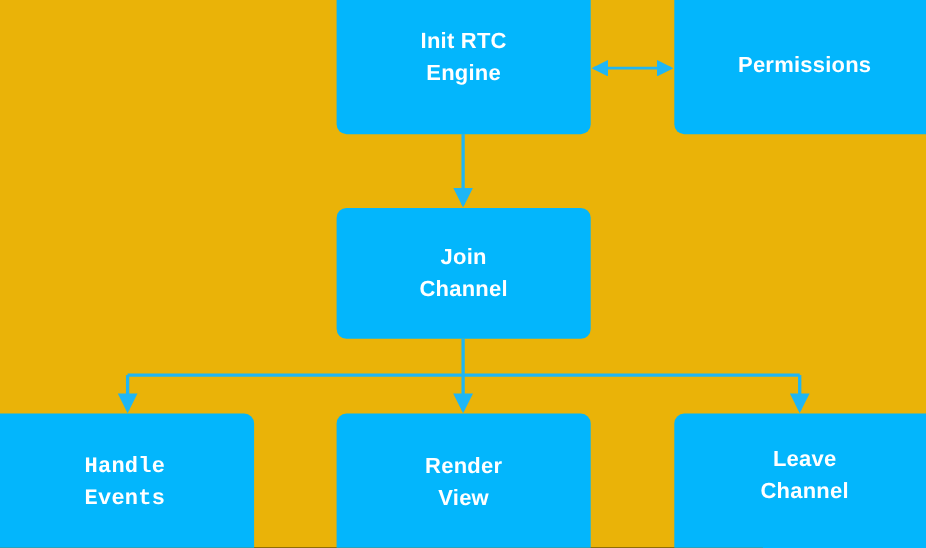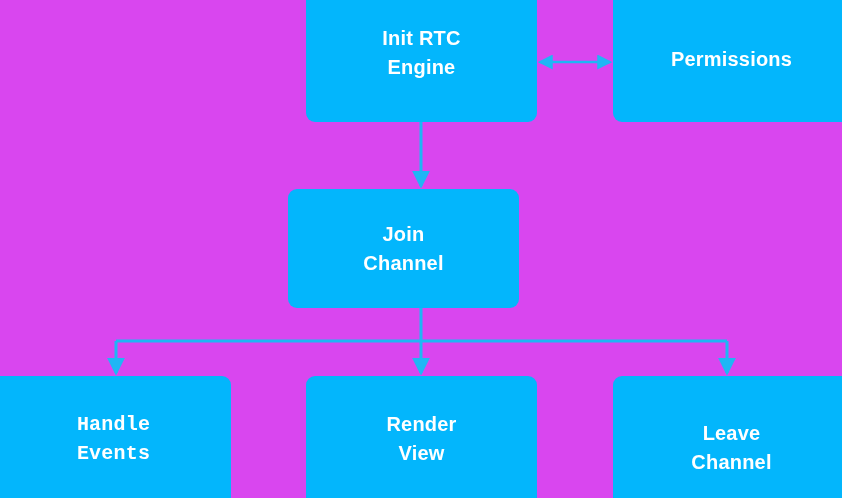--- a/index.html
+++ b/index.html
@@ -10,21 +10,21 @@
   body {
     width: 842px;
     height: 498px;
     overflow: hidden;
     font-family: "Liberation Sans", sans-serif;
   }
   #canvas {
     position: relative;
     width: 842px;
     height: 498px;
-    background: #d946ef;
+    background: #eab308;
   }
   .node {
     position: absolute;
     background: #03b6fc;
     border-radius: 9px;
     display: flex;
     align-items: center;
     justify-content: center;
     text-align: center;
     color: #ffffff;
@@ -38,27 +38,27 @@
   }
   .node-label {
     white-space: pre-line;
     display: block;
   }
   
   #node-init-rtc-engine { left: 306px; top: -26px; width: 231px; height: 148px; align-items: flex-end; padding-bottom: 26px; }
   #node-init-rtc-engine .node-label { margin-bottom: 14px; }
   #node-permissions     { left: 613px; top: -26px; width: 255px; height: 148px; align-items: flex-end; padding-bottom: 26px; }
   #node-permissions .node-label { margin-bottom: 22px; margin-right: 18px; }
-  #node-join-channel    { left: 288px; top: 189px; width: 231px; height: 119px; }
+  #node-join-channel    { left: 306px; top: 189px; width: 231px; height: 119px; }
   #node-handle-events   { left: -24px; top: 376px; width: 255px; height: 148px; align-items: flex-start; padding-top: 22px; }
   #node-handle-events .node-label { margin-top: 12px; margin-left: 20px; font-family: Liberation Mono, monospace; }
   #node-render-view     { left: 306px; top: 376px; width: 231px; height: 148px; align-items: flex-start; padding-top: 22px; }
   #node-render-view .node-label { margin-top: 12px; }
   #node-leave-channel   { left: 613px; top: 376px; width: 255px; height: 148px; align-items: flex-start; padding-top: 22px; }
-  #node-leave-channel .node-label { margin-top: 21px; margin-right: 18px; text-align: center; }
+  #node-leave-channel .node-label { margin-top: 6px; margin-right: 18px; text-align: center; }
 
   
   #connectors {
     position: absolute;
     left: 0;
     top: 0;
     width: 842px;
     height: 498px;
     pointer-events: none;
   }

